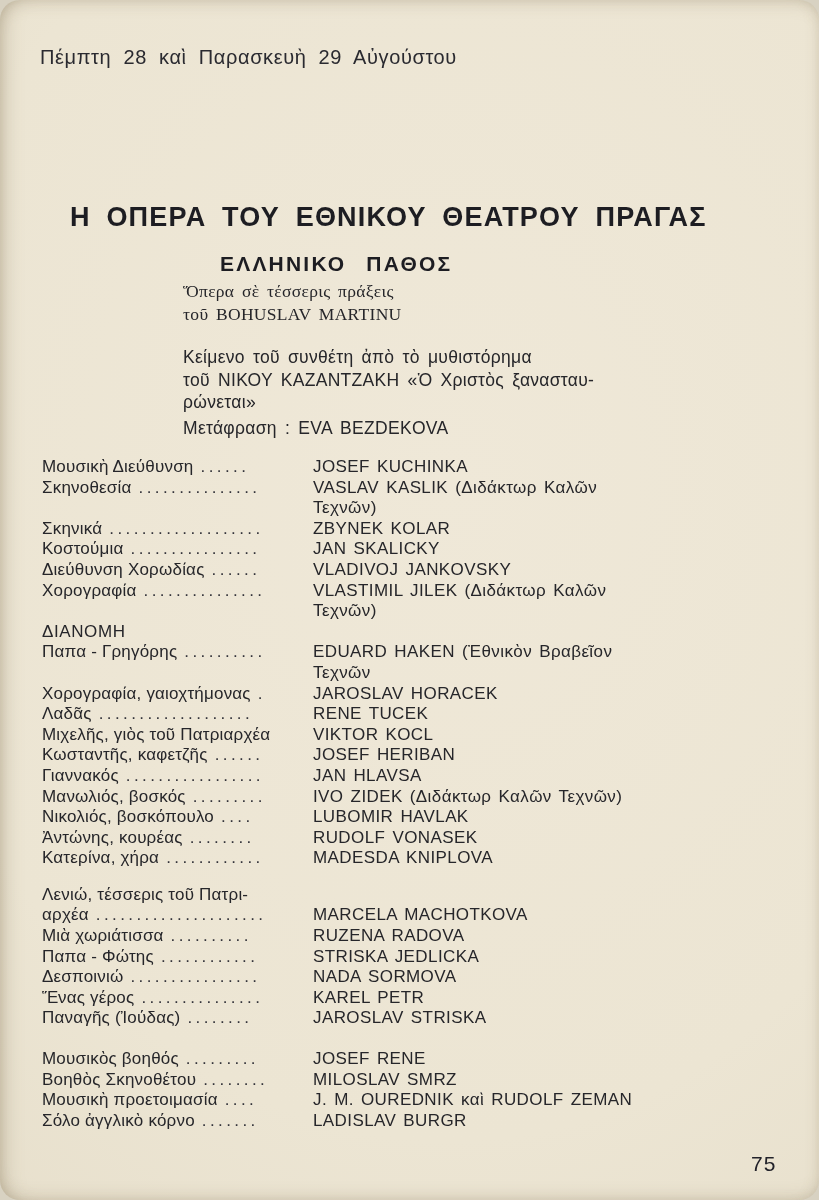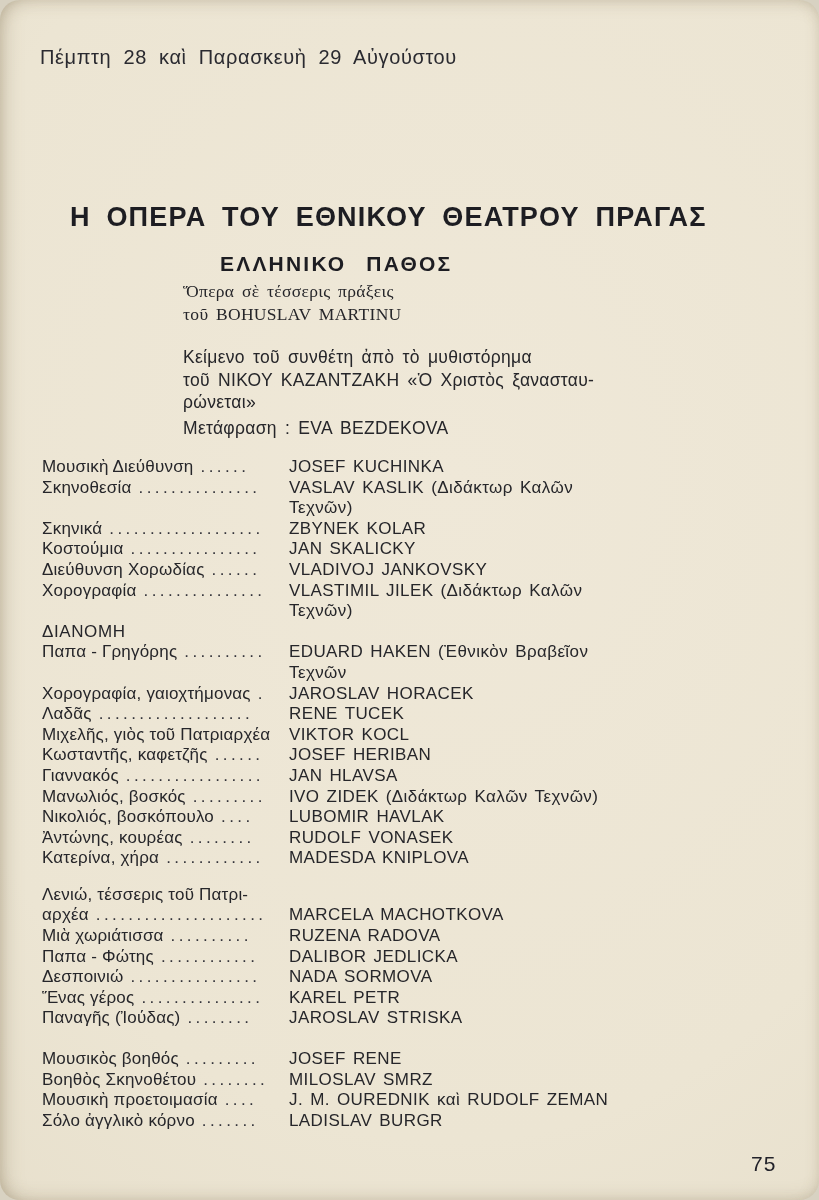--- a/index.html
+++ b/index.html
@@ -89,20 +89,21 @@
     left: 42px;
     top: 457px;
     width: 720px;
     font-size: 17px;
   }
   .credit-row {
     display: grid;
     grid-template-columns: 247px 1fr;
     line-height: 20.6px;
     align-items: start;
+    gap: 24px;
   }
   .label-cell {
     white-space: nowrap;
     overflow: hidden;
     letter-spacing: 0.2px;
   }
   .dot-leader {
     letter-spacing: 3.4px;
     margin-left: 7px;
     color: #33333a;
@@ -265,21 +266,21 @@
       </div>
       <div class="credit-row">
         <div class="label-cell"><span>Μιὰ χωριάτισσα</span><span class="dot-leader">..........</span></div>
         <div class="value-cell">
           <div>RUZENA RADOVA</div>
         </div>
       </div>
       <div class="credit-row">
         <div class="label-cell"><span>Παπα - Φώτης</span><span class="dot-leader">............</span></div>
         <div class="value-cell">
-          <div>DALIBOR JEDLICKA</div>
+          <div>STRISKA JEDLICKA</div>
         </div>
       </div>
       <div class="credit-row">
         <div class="label-cell"><span>Δεσποινιώ</span><span class="dot-leader">................</span></div>
         <div class="value-cell">
           <div>NADA SORMOVA</div>
         </div>
       </div>
       <div class="credit-row">
         <div class="label-cell"><span>Ἕνας γέρος</span><span class="dot-leader">...............</span></div>

